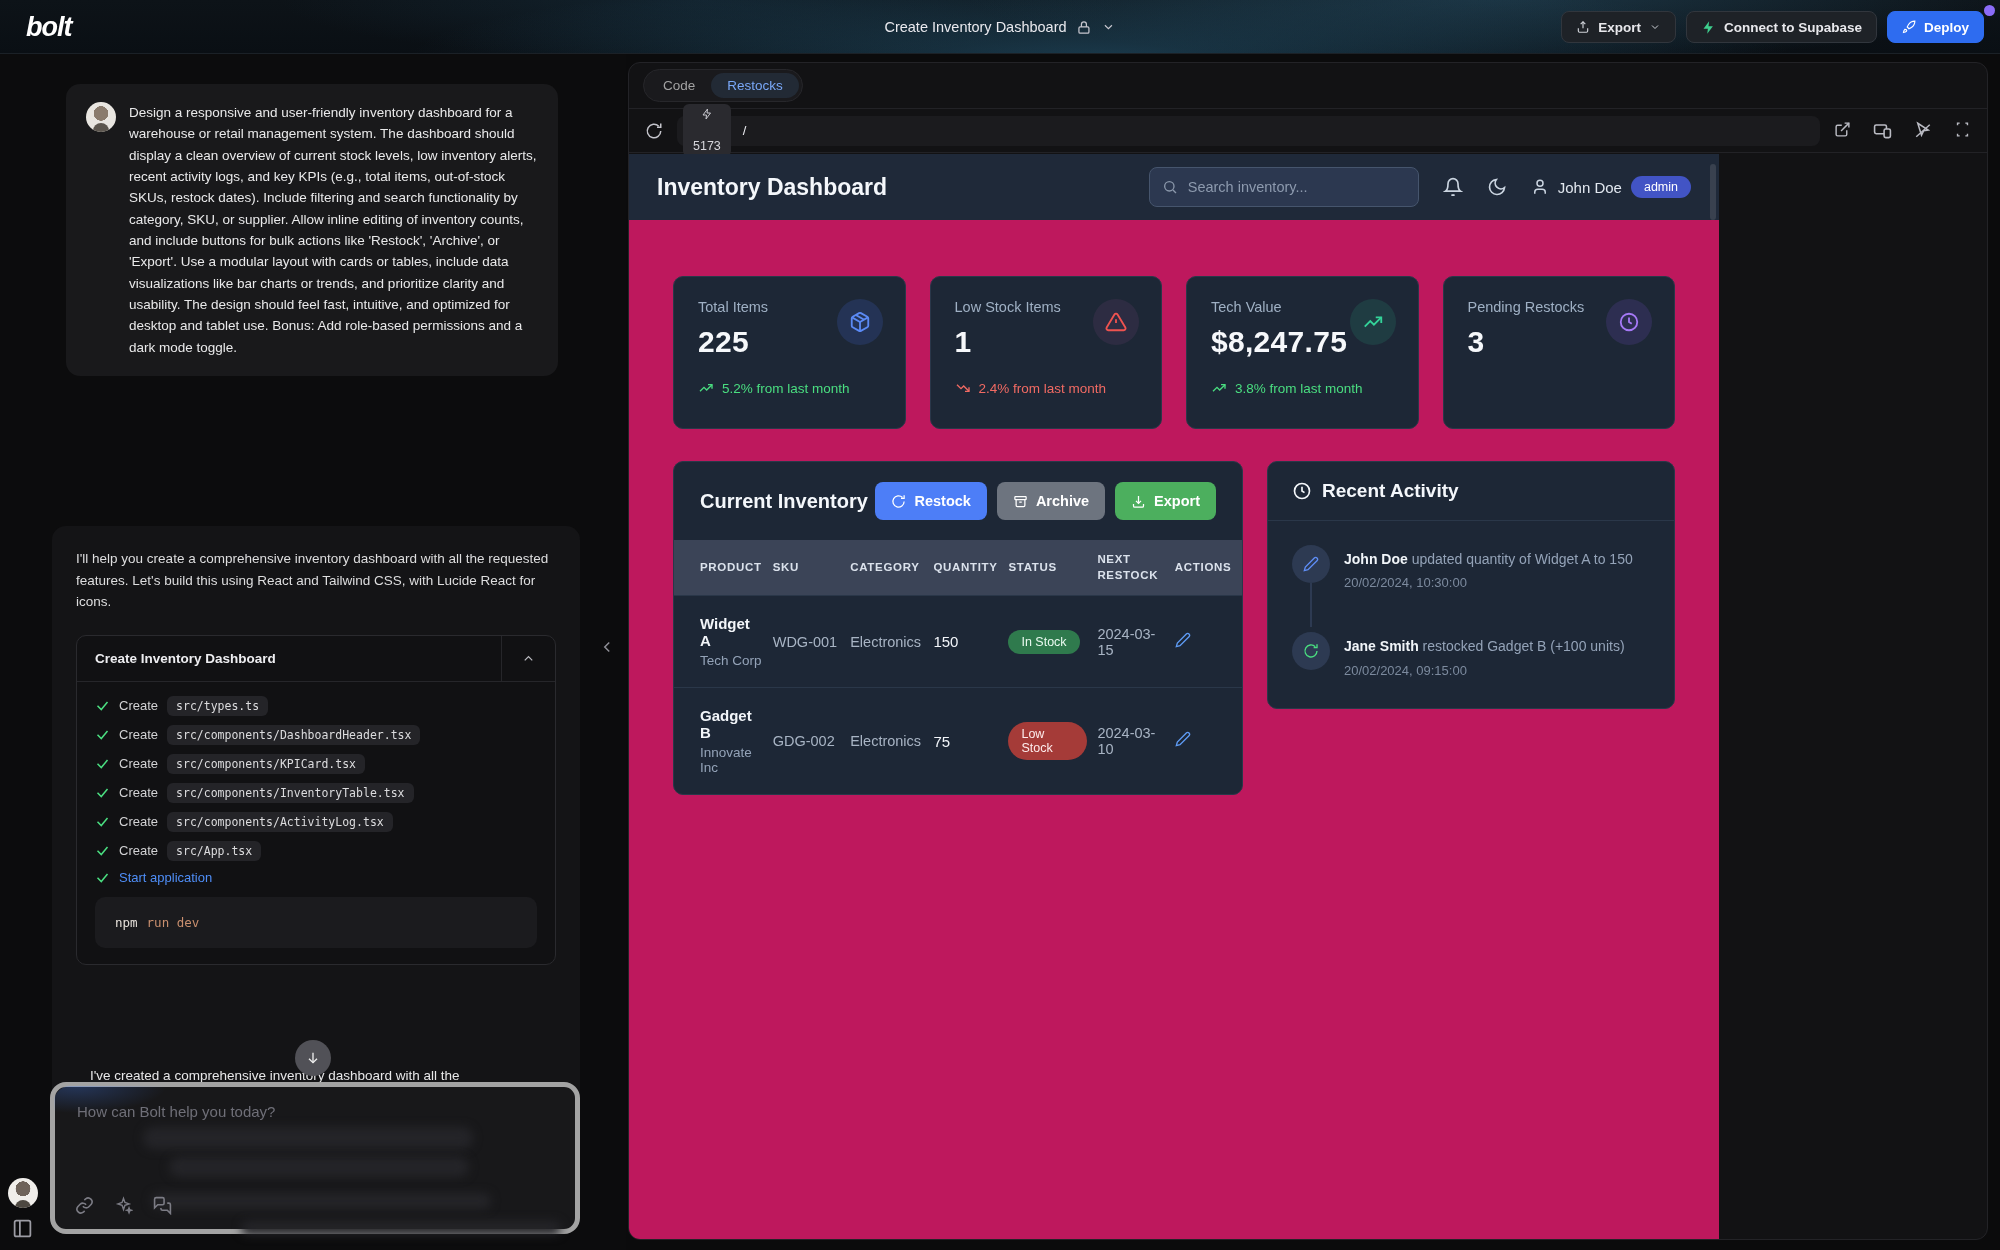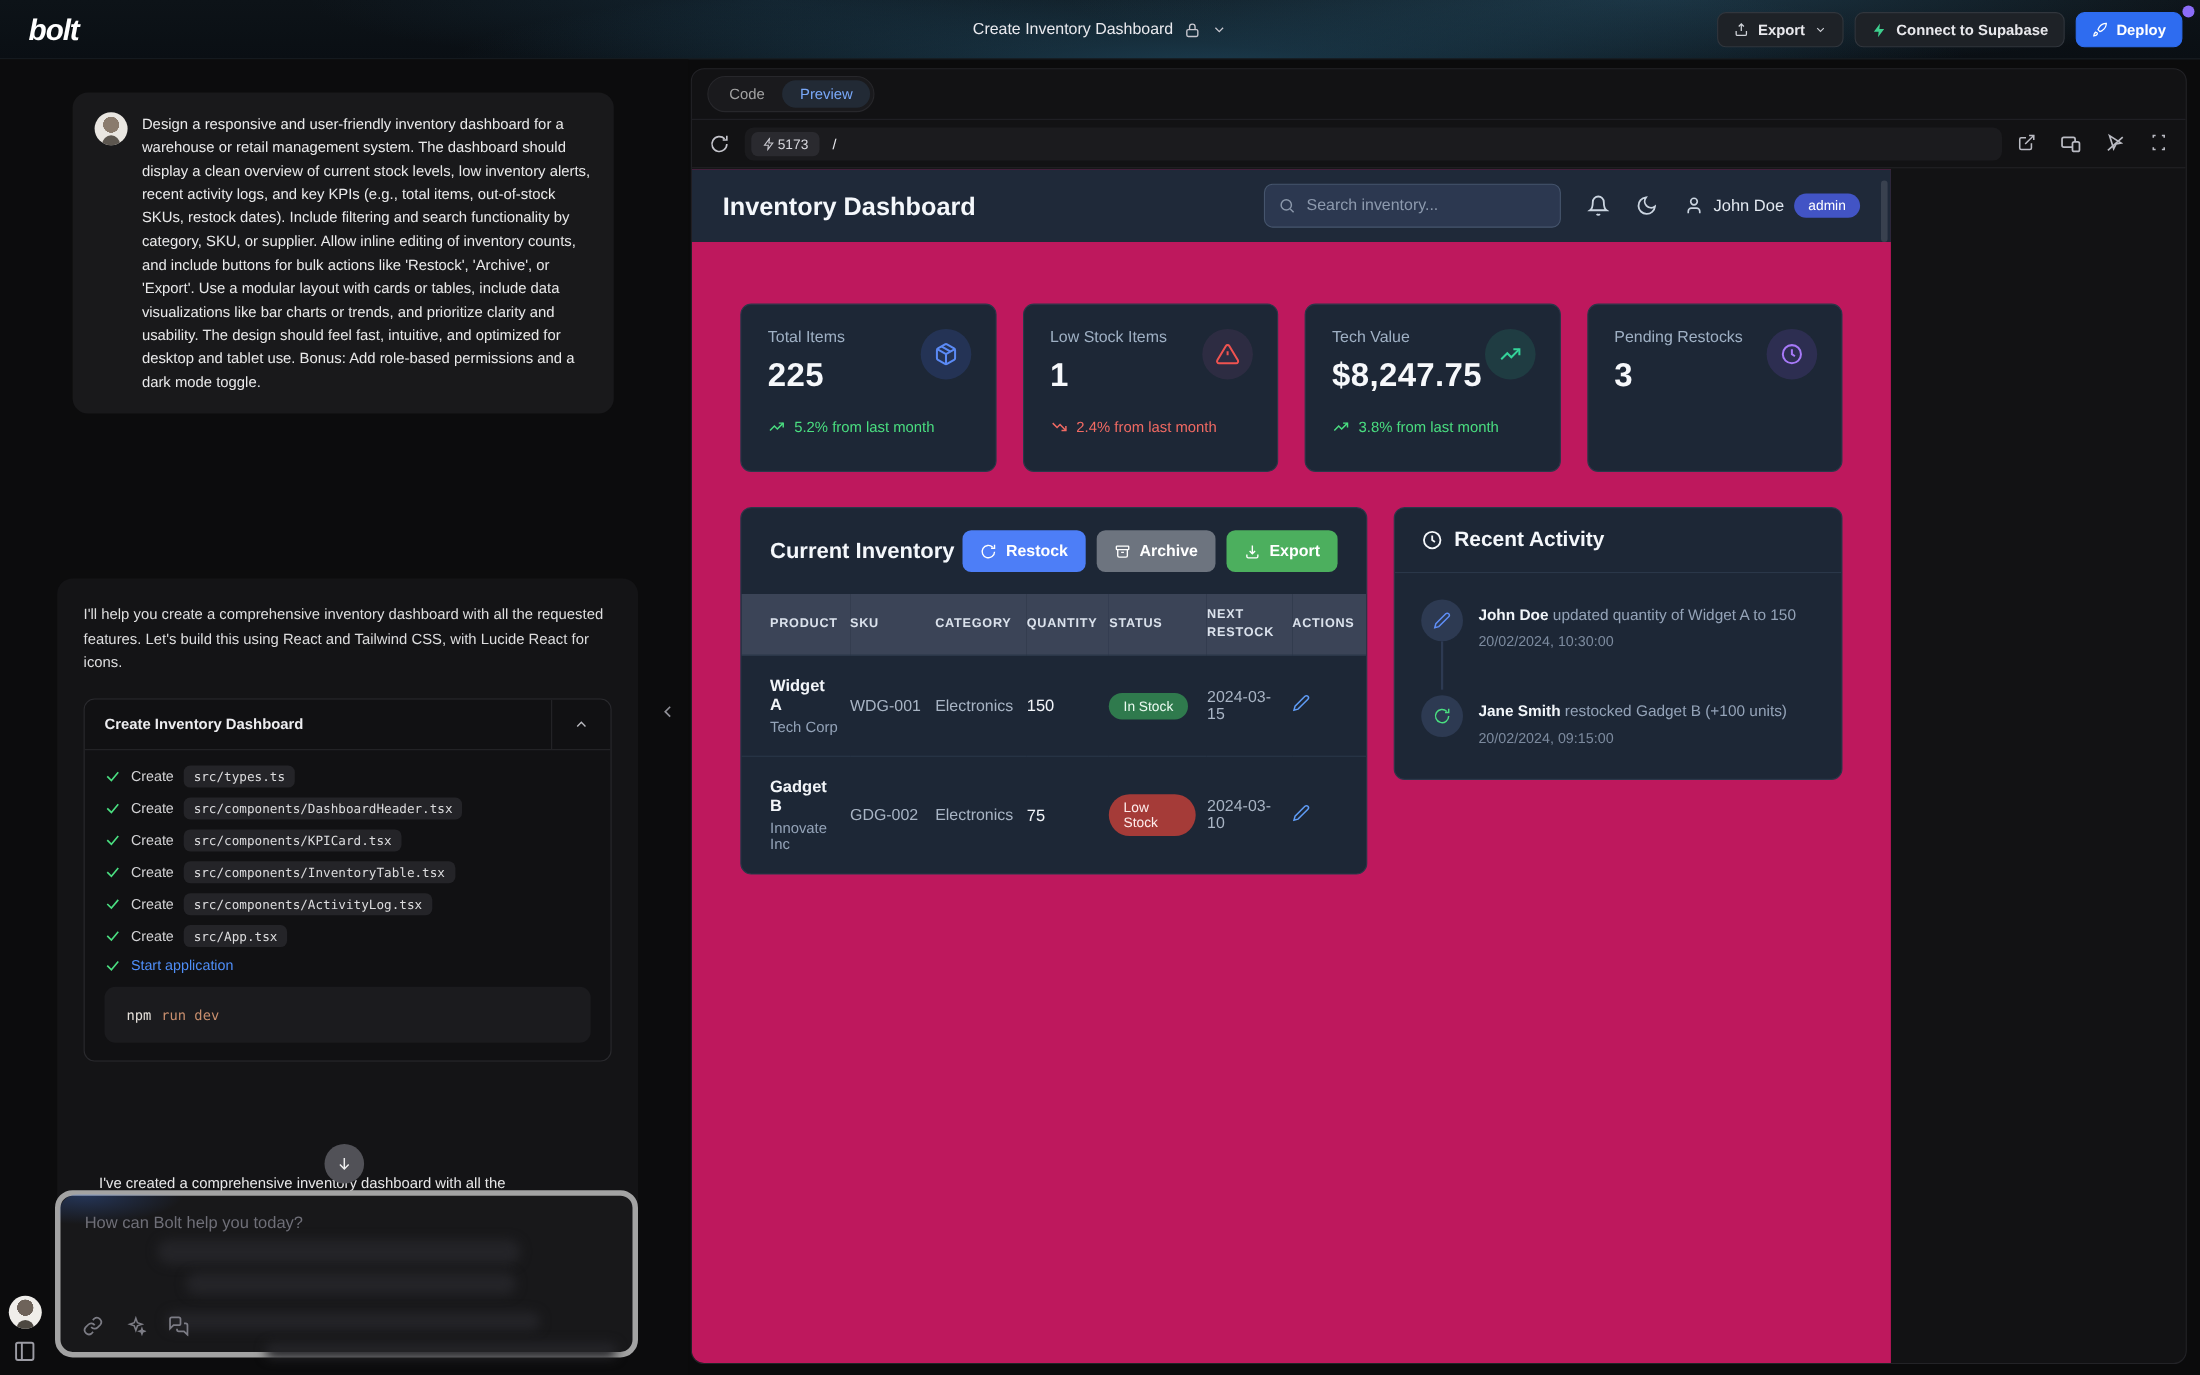--- a/index.html
+++ b/index.html
@@ -61,21 +61,21 @@
 
   
   .workbench { position:absolute; left:628px; top:62px; width:1360px; height:1178px; background:#121214; border:1px solid #232327; border-radius:12px; overflow:hidden; }
   .wb-tabs { height:46px; display:flex; align-items:center; padding:0 14px; border-bottom:1px solid #222226; }
   .tab-group { display:inline-flex; align-items:center; background:#1a1a1d; border:1px solid #27272b; border-radius:999px; padding:3px; }
   .tab { padding:5px 16px; border-radius:999px; font-size:13.5px; color:#a3a3a3; cursor:pointer; }
   .tab.active { background:#222a35; color:#79a8f8; }
   .wb-url { height:44px; display:flex; align-items:center; gap:14px; padding:0 16px; border-bottom:1px solid #222226; }
   .reload { color:#c4c4cb; display:flex; cursor:pointer; }
   .url-field { flex:1; height:30px; background:#1b1b1e; border-radius:8px; display:flex; align-items:center; padding:0 6px; }
-  .port-pill { display:flex; align-items:center; gap:2px; background:#2a2a2f; border-radius:6px; padding:4px 10px; color:#d7d7dd; font-size:12.5px; }
+  .port-pill { display:flex; align-items:center; gap:19px; background:#2a2a2f; border-radius:6px; padding:4px 10px; color:#d7d7dd; font-size:12.5px;flex-direction:column; }
   .port-pill .icn { display:flex; color:#c9c9d0; }
   .url-path { color:#ecedf2; font-size:13px; margin-left:12px; }
   .wb-url-icons { display:flex; gap:22px; color:#babbc3; }
   .wb-url-icons .icn { display:flex; cursor:pointer; }
 
   
   .viewport { position:absolute; left:0; top:91px; width:1090px; height:1086px; background:#be185d; }
   .vp-scroll { position:absolute; right:3px; top:10px; width:6px; height:56px; border-radius:3px; background:#39414f; }
   .app-header { height:66px; background:#1f2939; display:flex; align-items:center; justify-content:space-between; padding:0 28px; }
   .app-title { color:#f4f7fb; font-size:23px; font-weight:700; }
@@ -334,21 +334,21 @@
       <svg width="18" height="18" viewBox="0 0 24 24" fill="none" stroke="currentColor" stroke-width="2">
           <polyline points="15 6 9 12 15 18"></polyline>
         </svg>
     </div>
   </div>
 
   <div class="workbench">
     <div class="wb-tabs">
       <div class="tab-group">
         <div class="tab">Code</div>
-        <div class="tab active">Preview</div>
+        <div class="tab active">Restocks</div>
       </div>
     </div>
     <div class="wb-url">
       <span class="reload">
         <svg width="18" height="18" viewBox="0 0 24 24" fill="none" stroke="currentColor" stroke-width="2">
             <path d="M21 12a9 9 0 1 1-2.6-6.4"></path>
             <polyline points="21 2 21 7 16 7"></polyline>
           </svg>
       </span>
       <div class="url-field">

